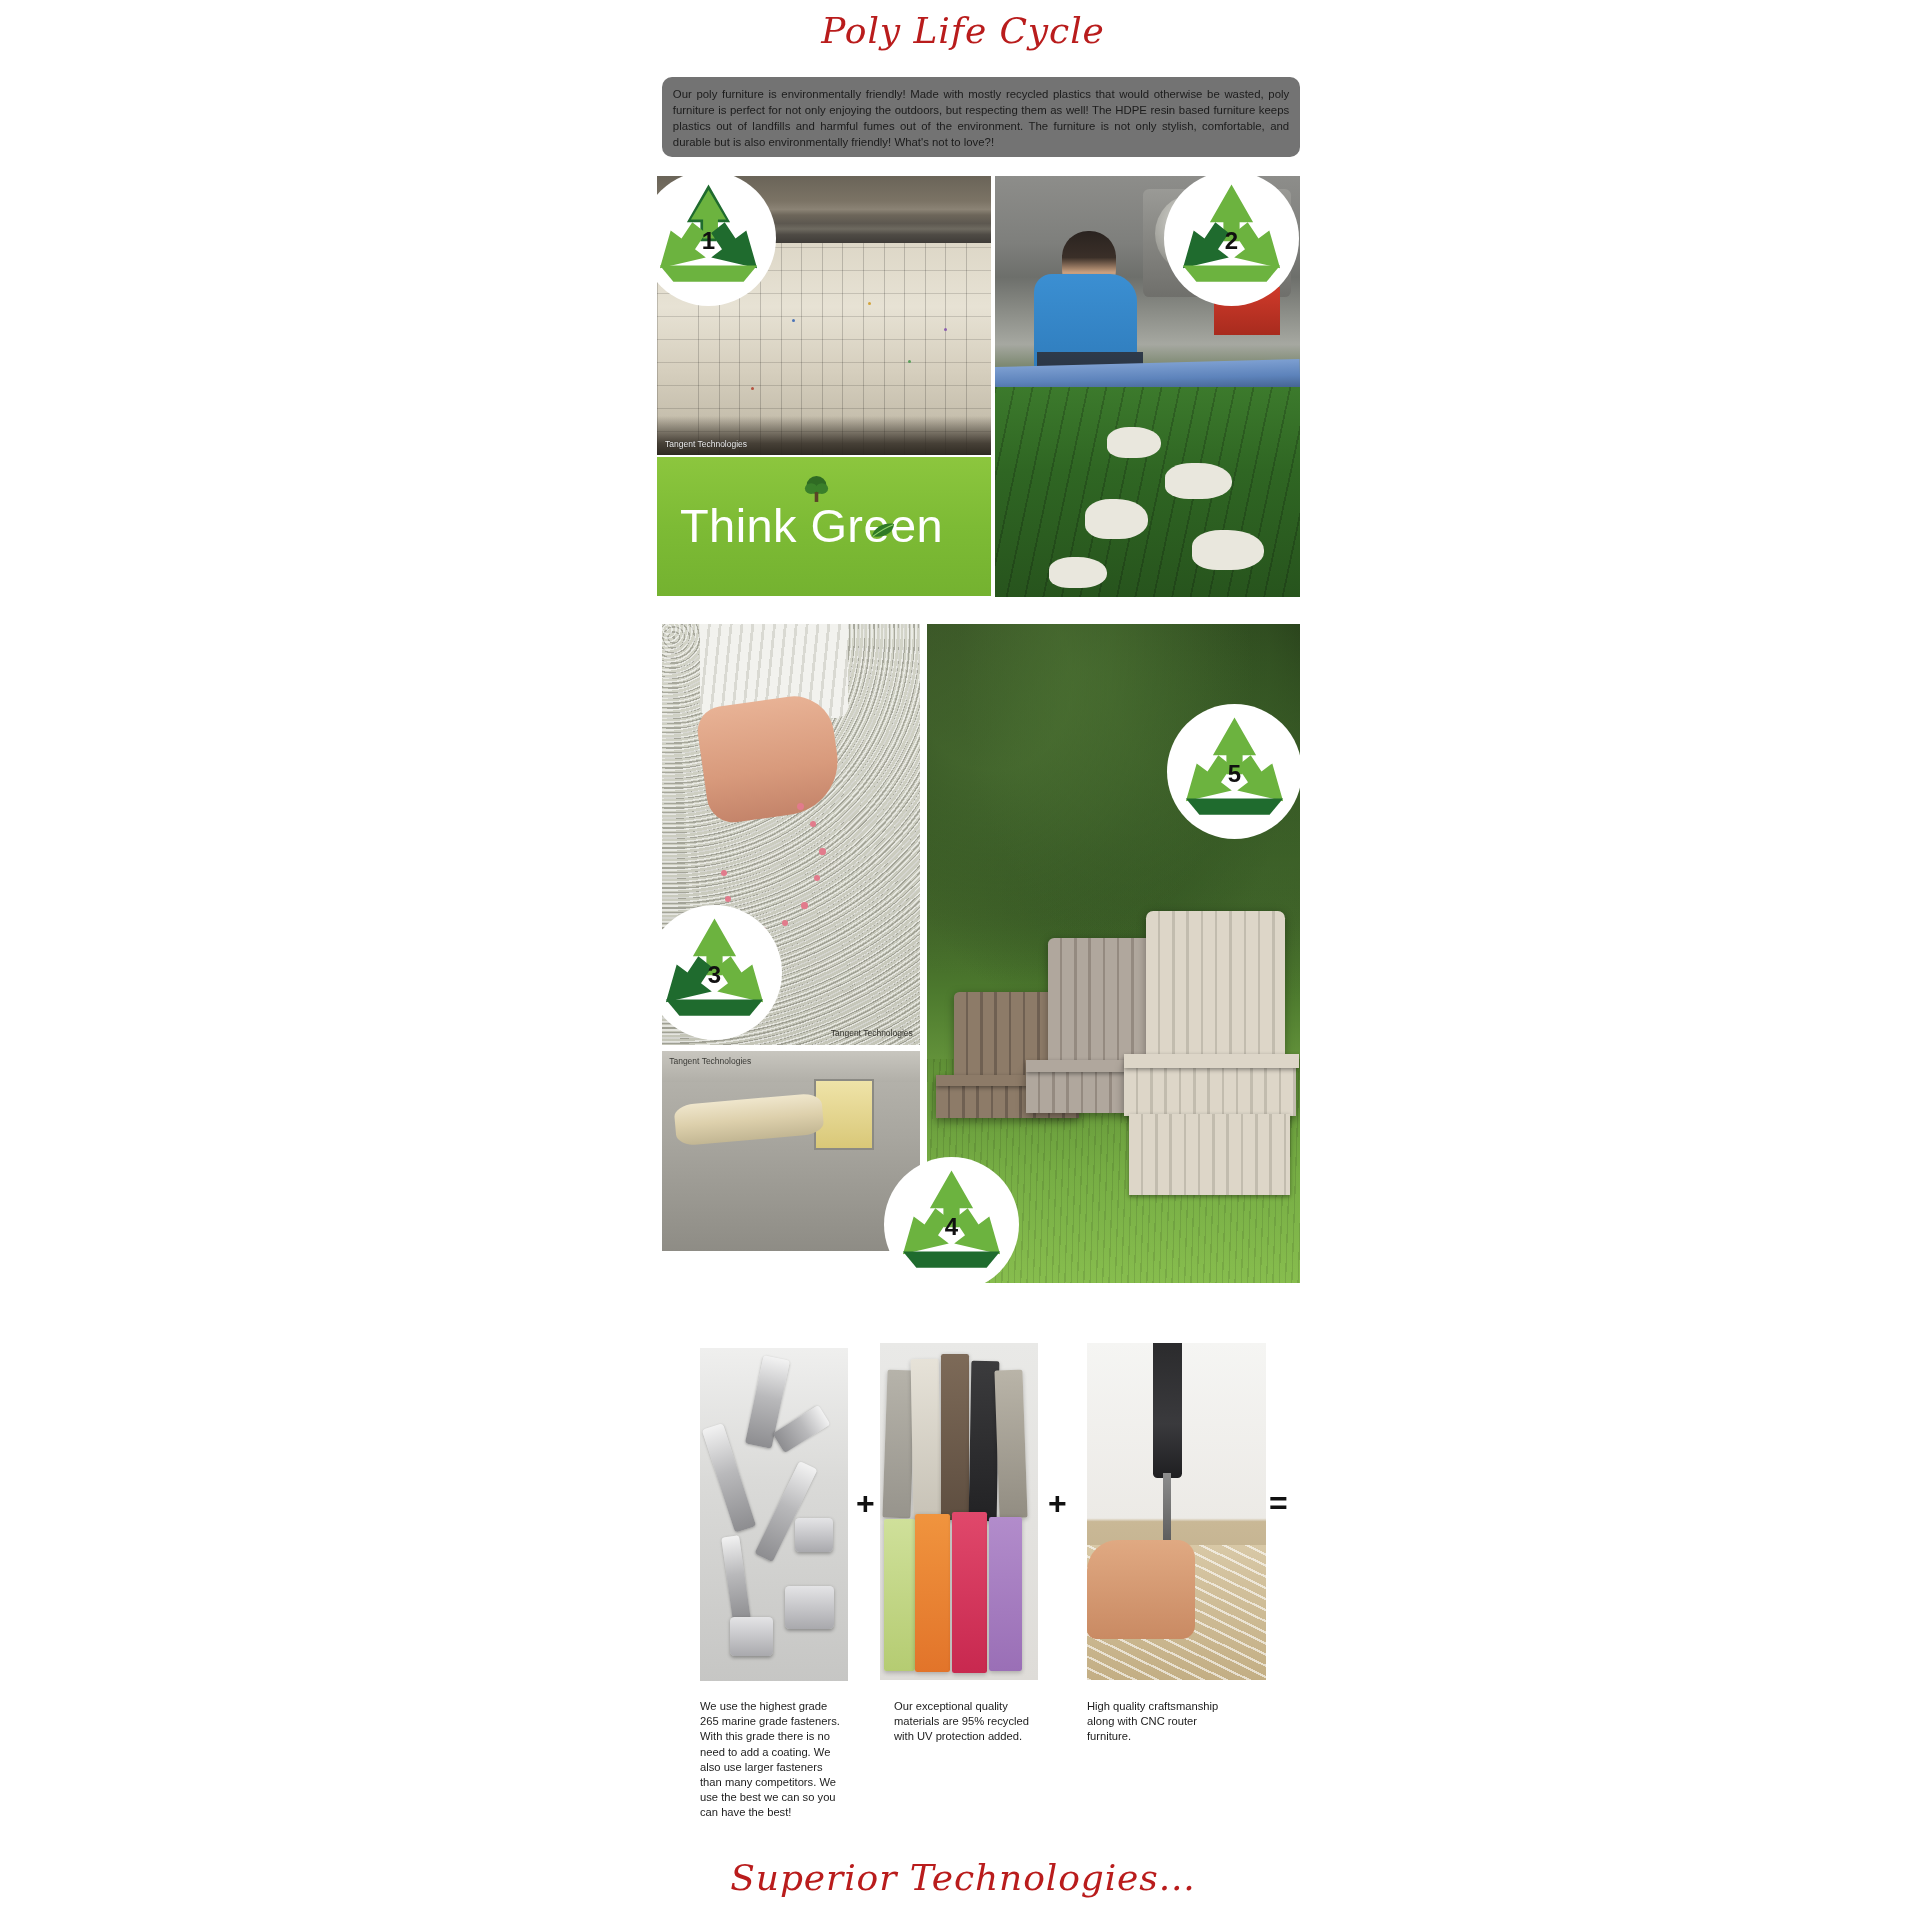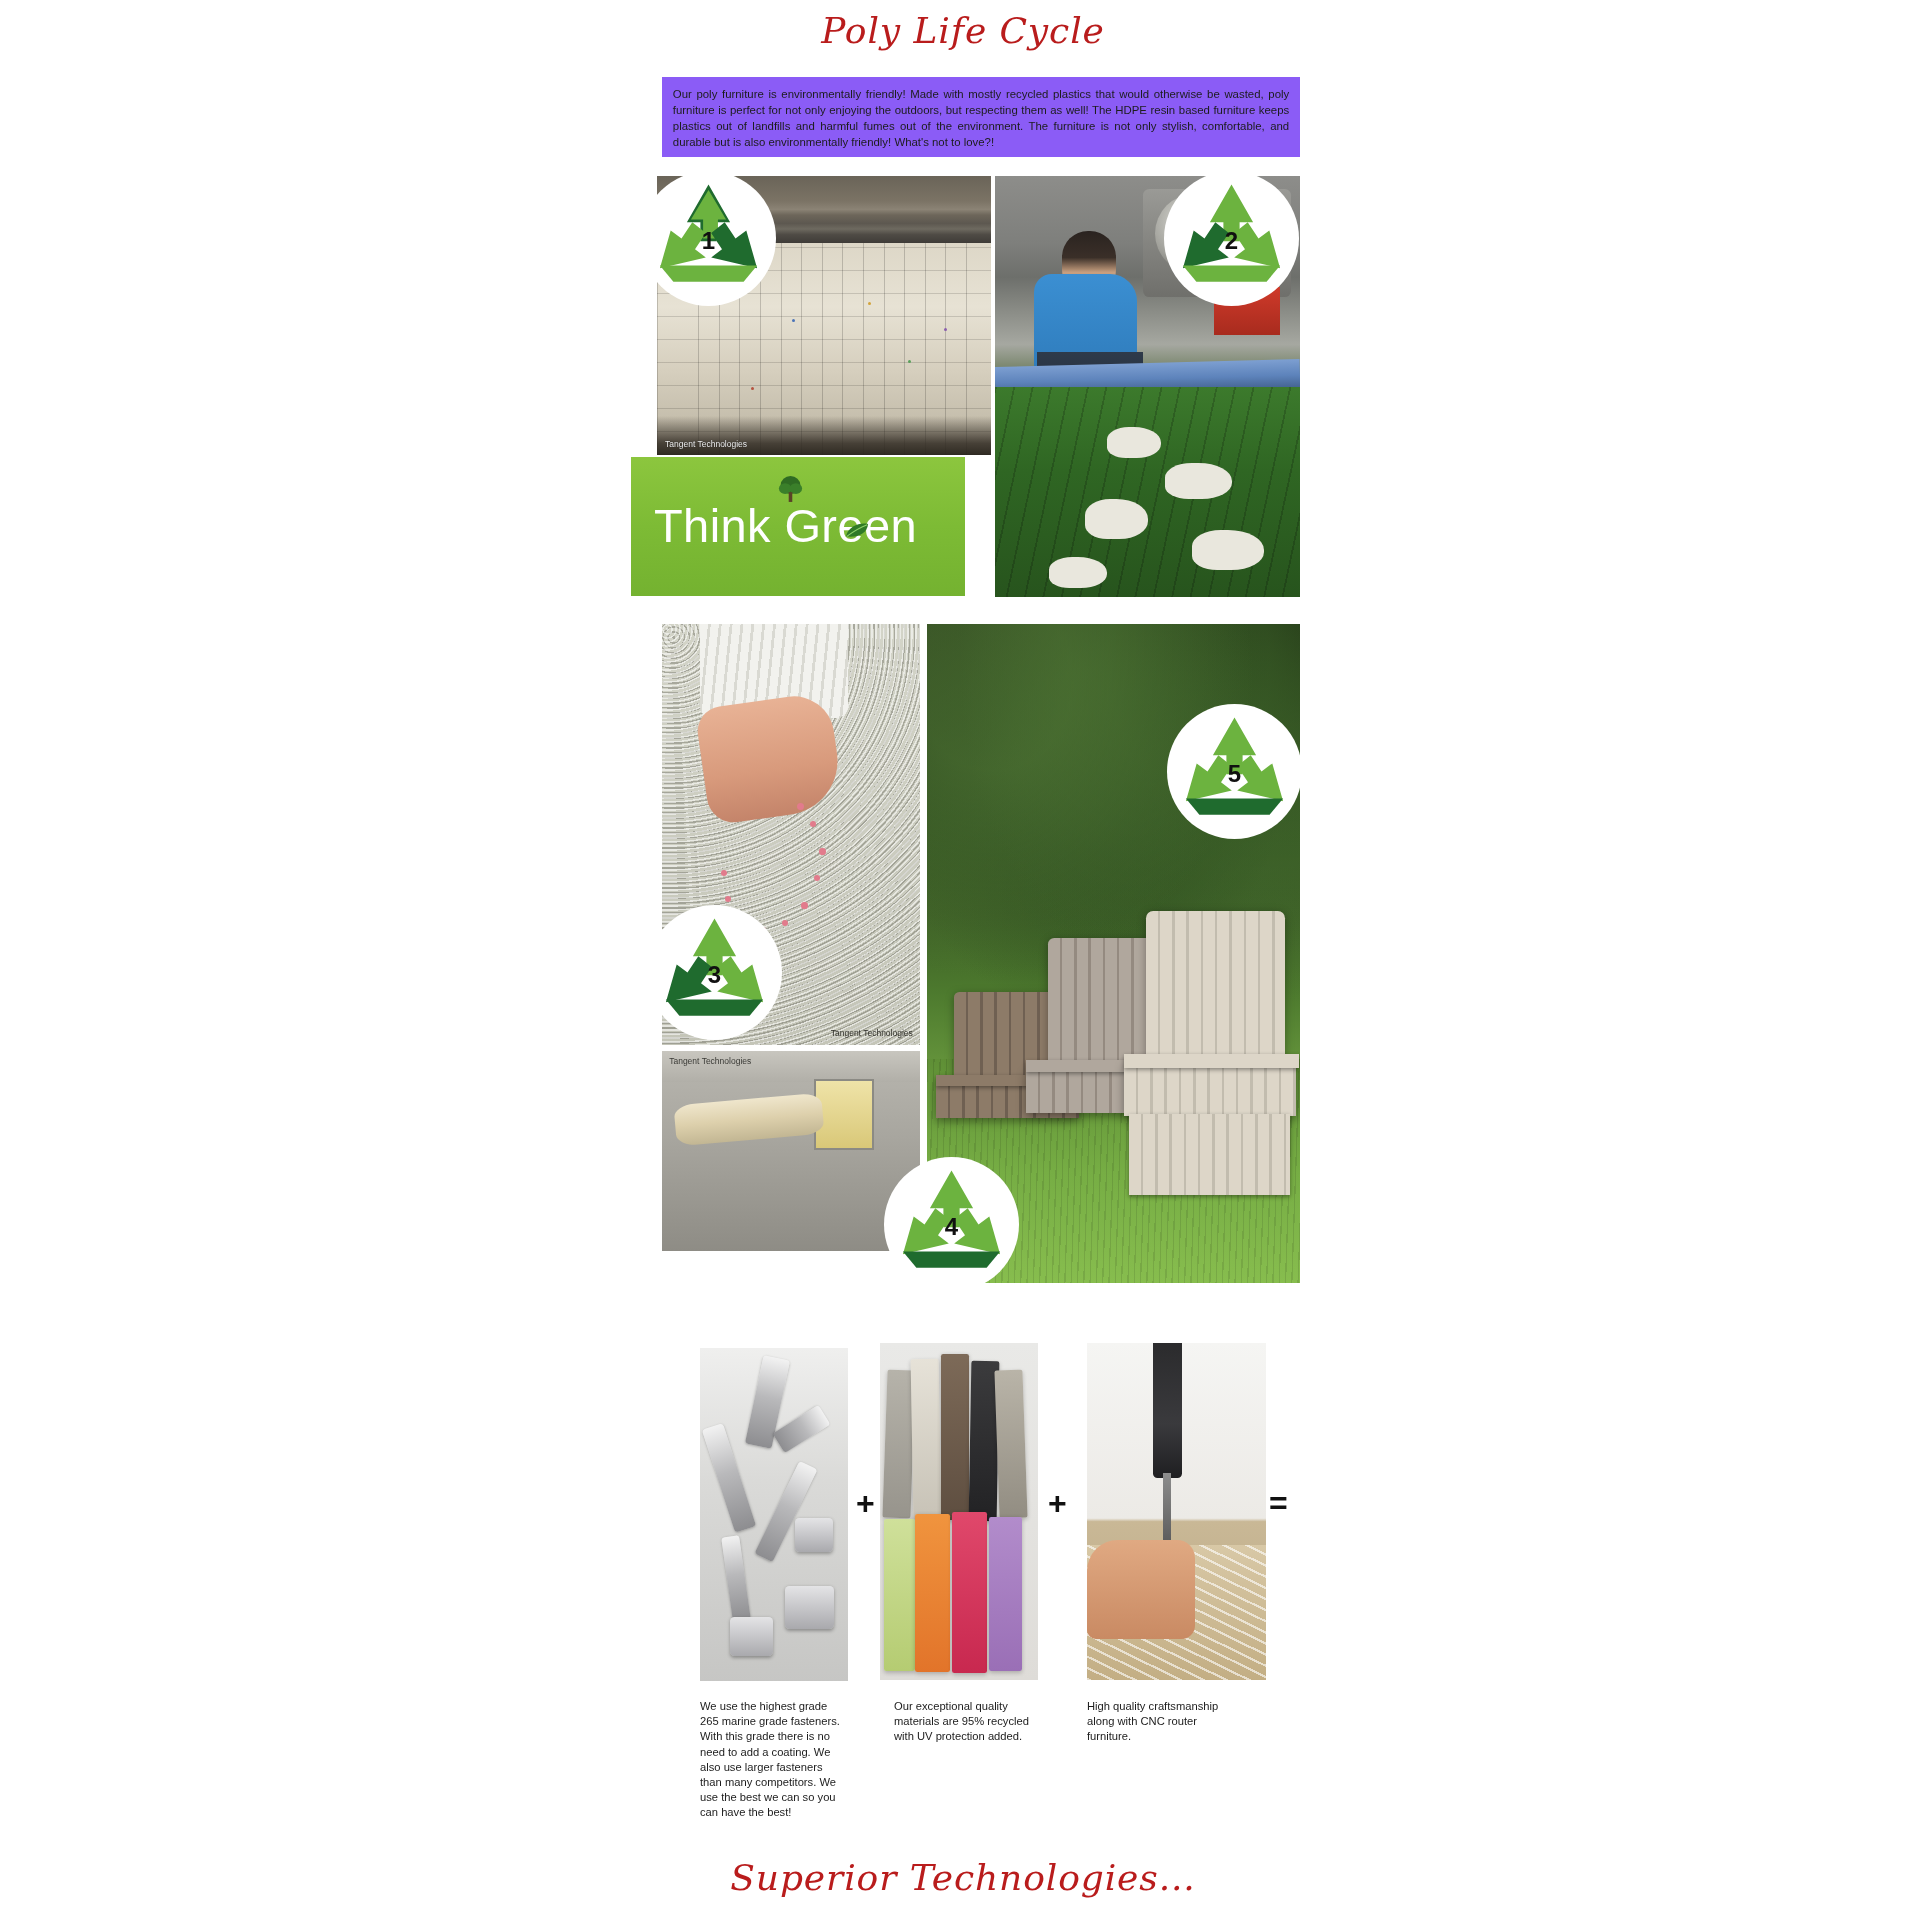--- a/index.html
+++ b/index.html
@@ -34,23 +34,24 @@
     font-size: 36px;
   }
 
   
   #intro-box {
     position: absolute;
     left: 662px;
     top: 77px;
     width: 638px;
     height: 80px;
-    background: #8b5cf6;
+    background: #737373;
     box-sizing: border-box;
     padding: 9px 10.8px 7.2px 10.8px;
+    border-radius: 10px;
   }
   #intro-text {
     font-size: 11.4px;
     line-height: 16px;
     color: #1c1c1c;
     text-align: justify;
     margin: 0;
   }
 
   
@@ -84,21 +85,21 @@
   #photo-bales .bale-shadow {
     position: absolute; left: 0; bottom: 0; width: 100%; height: 39px;
     background: linear-gradient(180deg, rgba(60,54,44,0) 0%, rgba(50,44,36,.85) 70%, rgba(40,35,28,.95) 100%);
   }
   #photo-bales .bale-speck {
     position: absolute; width: 3.1px; height: 3.1px; border-radius: 50%;
   }
 
   
   #photo-thinkgreen {
-    left: 631px; top: 457px; width: 334px; height: 139px;
+    left: 657px; top: 457px; width: 334px; height: 139px;
     background: linear-gradient(180deg, #8cc63e 0%, #7dbb35 50%, #74b230 100%);
   }
   #tg-text {
     position: absolute;
     left: 23px; top: 41px;
     font-size: 47px;
     font-weight: 400;
     color: #ffffff;
     letter-spacing: 0.4px;
     font-family: "Liberation Sans", sans-serif;

